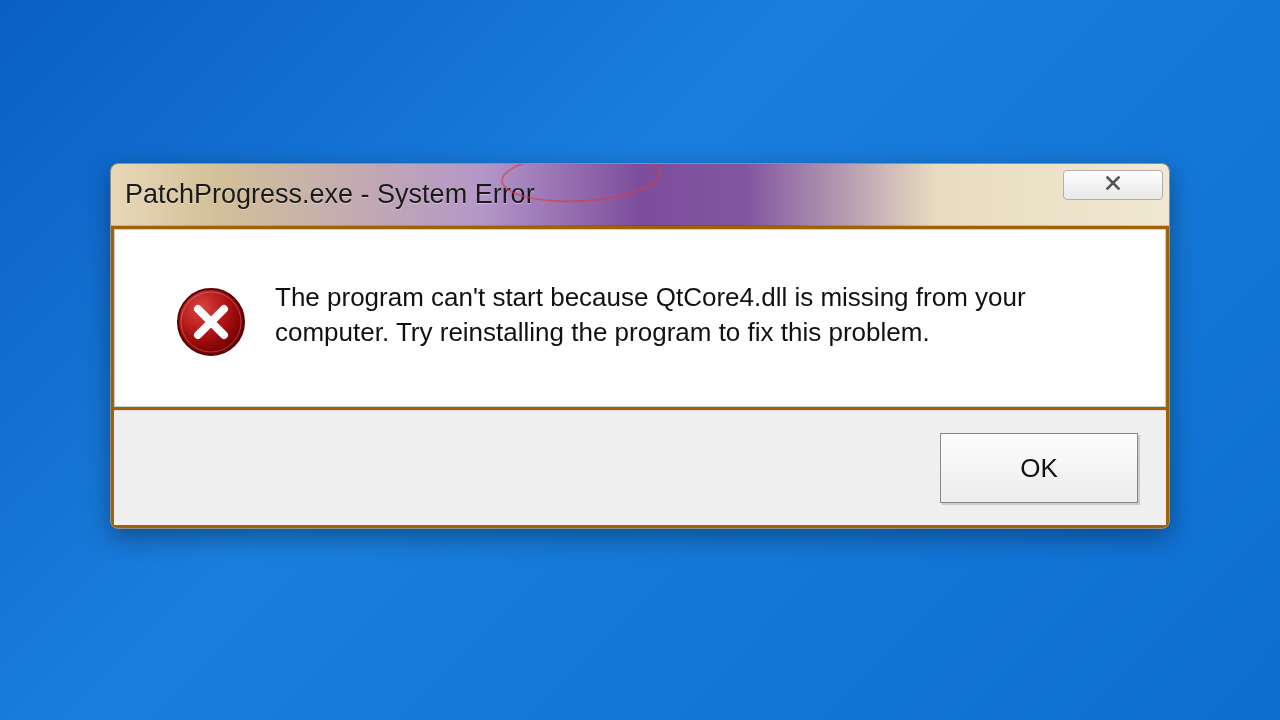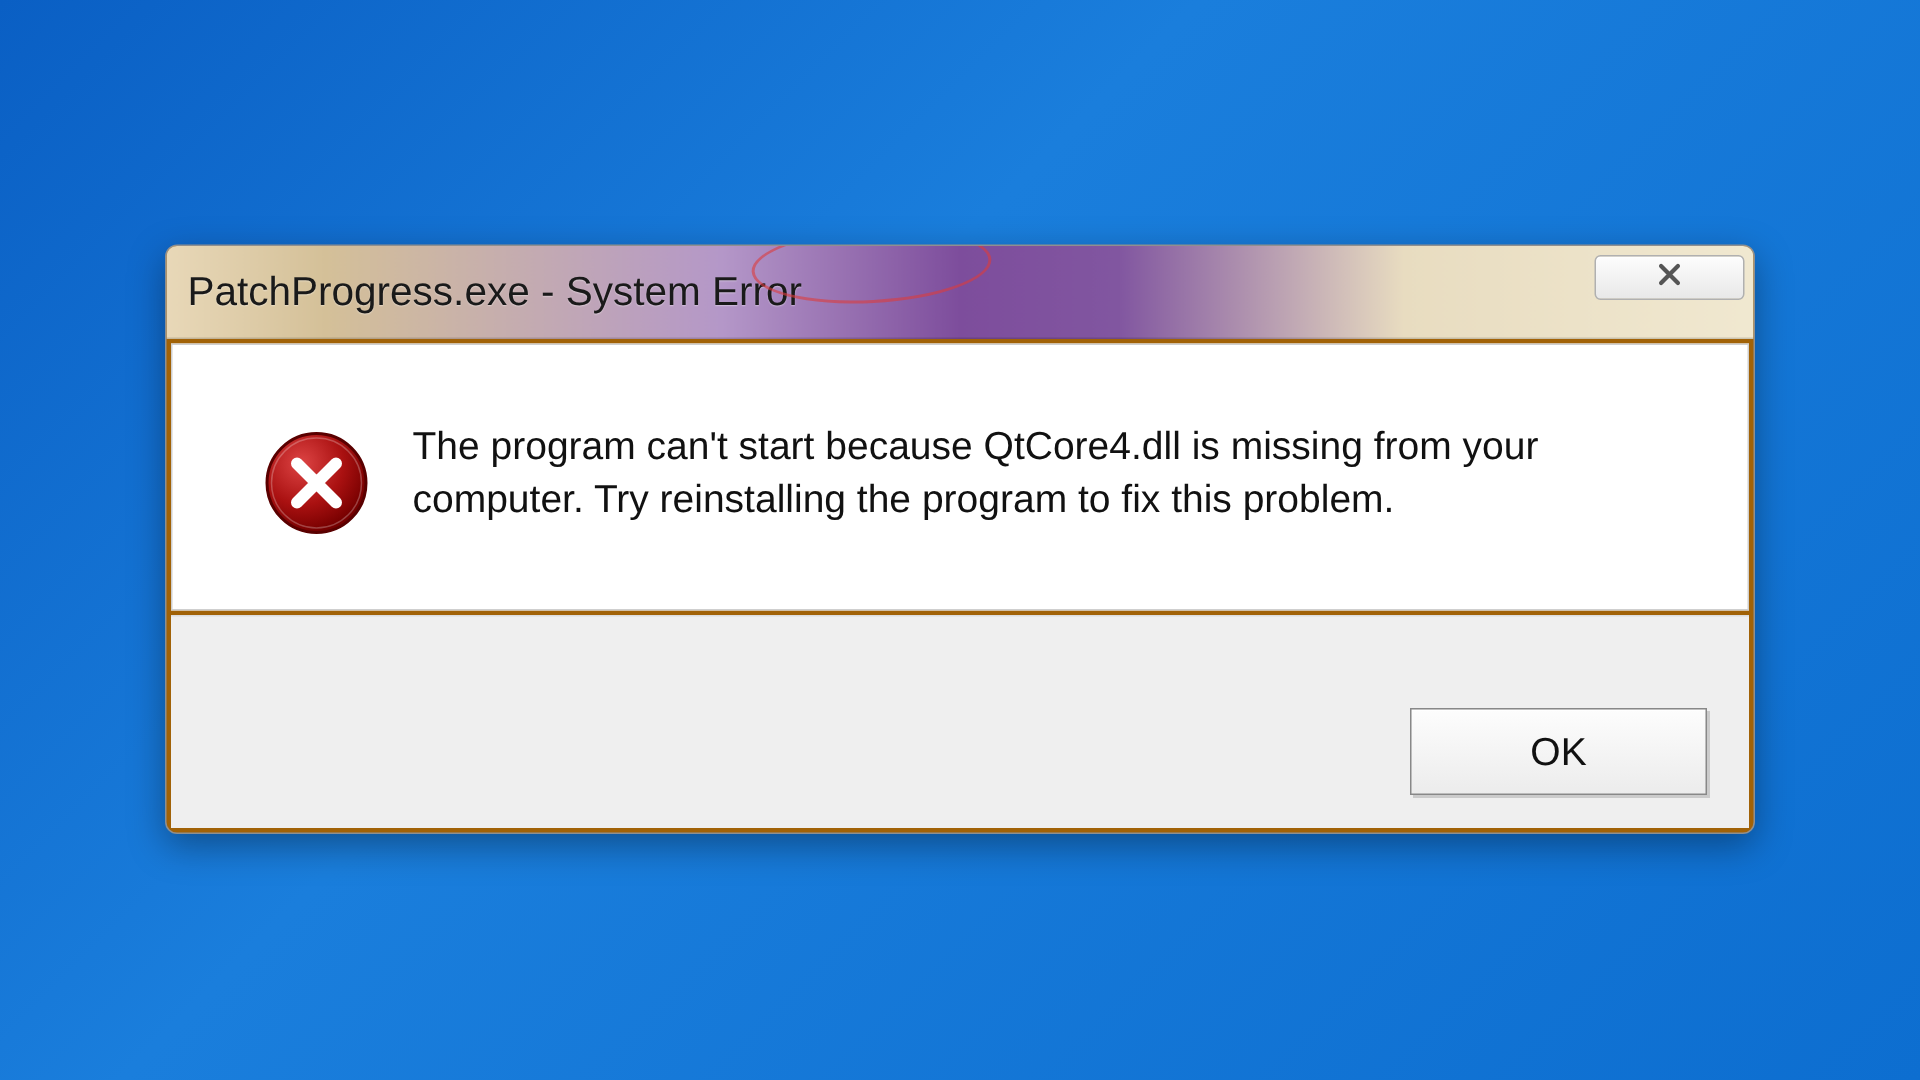--- a/index.html
+++ b/index.html
@@ -99,28 +99,27 @@
     .button-row {
       background: #efefef;
       padding: 22px 28px 22px 0;
       display: flex;
       justify-content: flex-end;
       border-top: 1px solid #ddd;
       margin: 0 3px 3px 3px;
     }
     .ok-button {
       width: 198px;
-      height: 58px;
+      height: 70px;
       background: linear-gradient(180deg, #fdfdfd 0%, #ececec 100%);
       border: 1px solid #888;
       font-size: 26px;
       color: #111;
       cursor: pointer;
       box-shadow: inset 0 1px 0 rgba(255,255,255,0.8), 2px 2px 0 rgba(0,0,0,0.15);
-      margin-top: 39px;
     }
   </style>
 </head>
 <body>
 
 <div class="dialog">
   <div class="titlebar">
     <span class="titlebar-title">PatchProgress.exe - System Error</span>
     <div class="close-button">
       <span>

